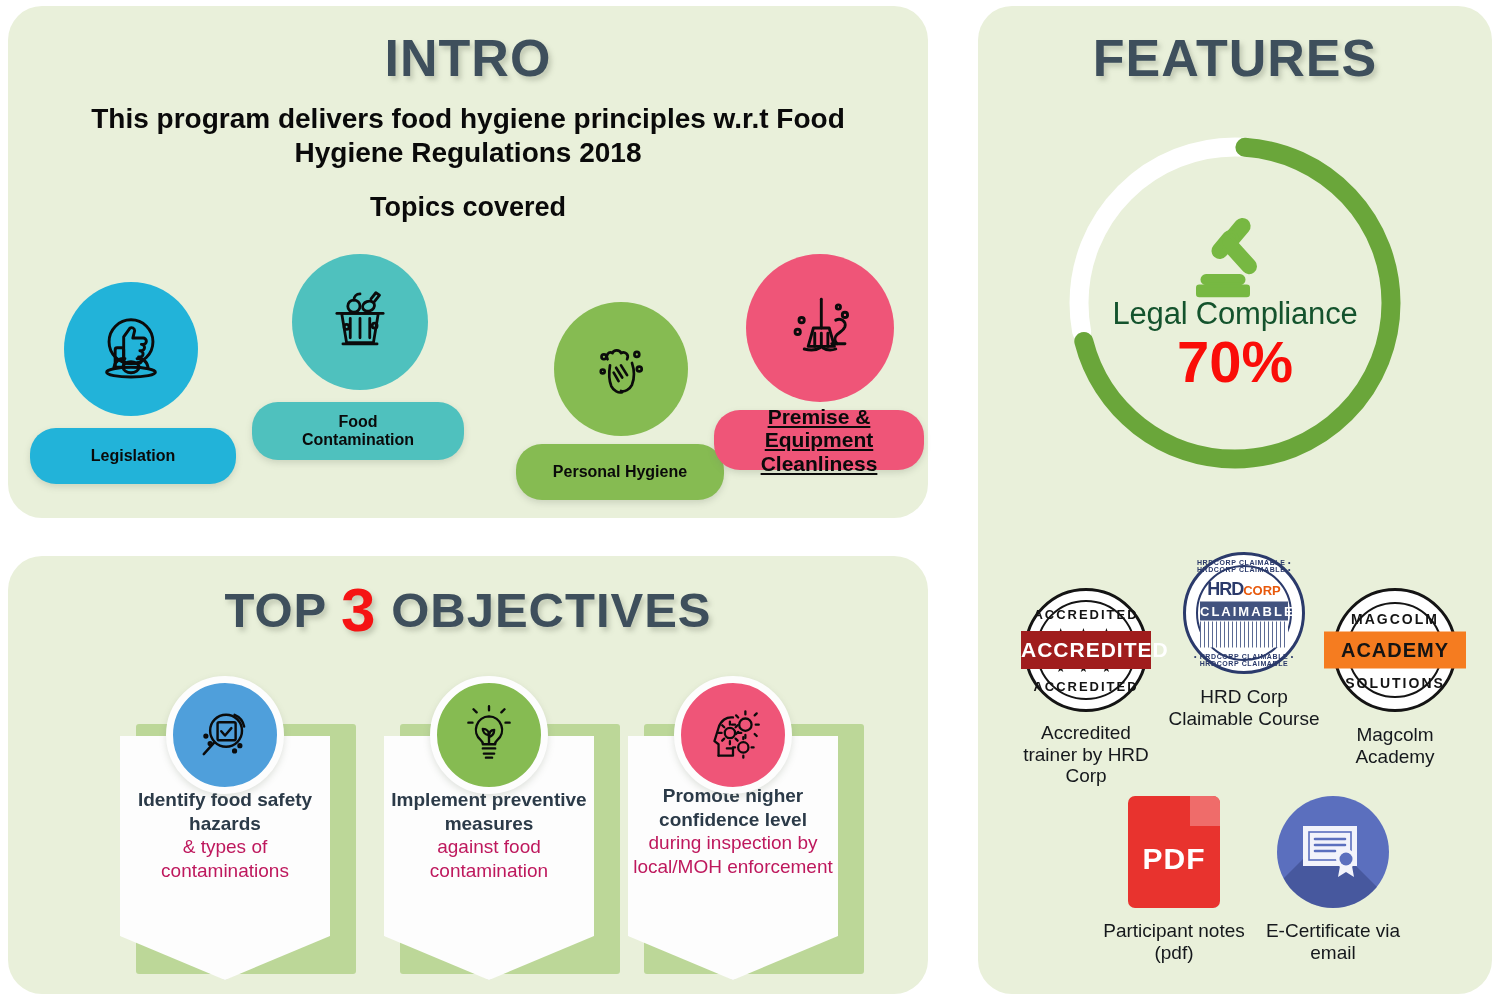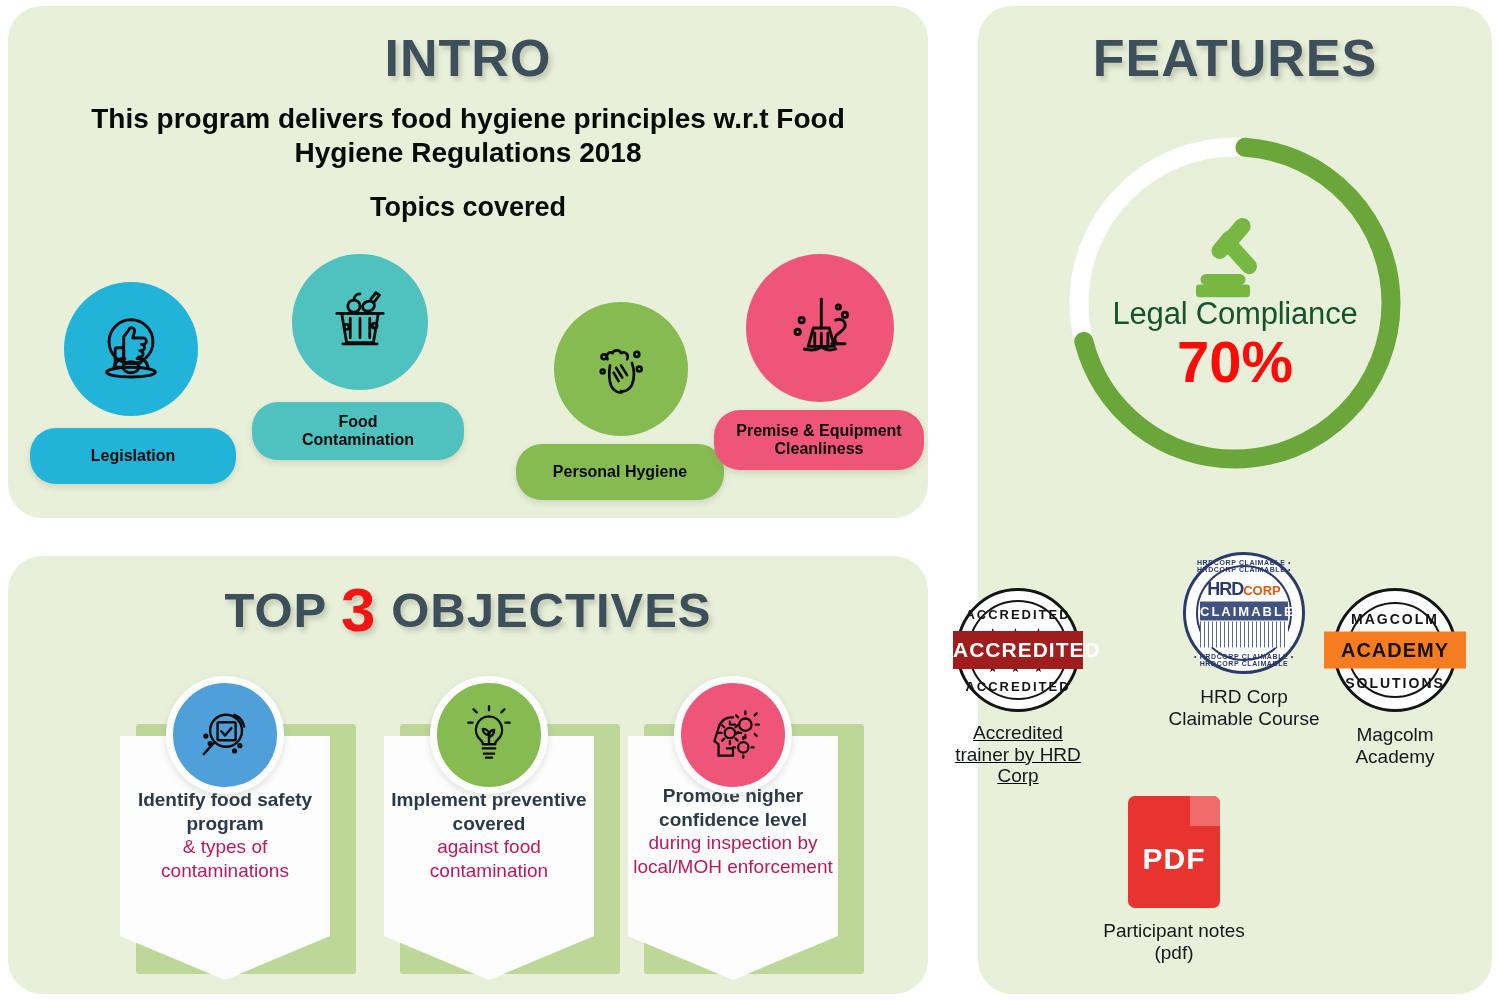--- a/index.html
+++ b/index.html
@@ -293,37 +293,37 @@
           <path d="M28 36v10M33 36v10M38 36v10"></path>
           <path d="M20 48c4 1 9 1 12-1M44 48c-3 1-7 1-10-1"></path>
           <path d="M44 26c4-2 8 1 7 5-1 3-4 4-6 6-2 2-2 5 0 7"></path>
           <path d="M41 44h10"></path>
           <circle cx="18" cy="26" r="2"></circle>
             <circle cx="15" cy="35" r="2"></circle>
           <circle cx="51" cy="22" r="2"></circle>
             <circle cx="46" cy="16" r="1.6"></circle>
         </svg>
       </div>
-      <div class="topic-pill" style="left:0; top:156px; width:210px; height:60px; background:#ef5578; font-size:16px; white-space:pre-line;">Premise &amp; Equipment
+      <div class="topic-pill" style="left:0; top:156px; width:210px; height:60px; background:#ef5578; font-size:21px; white-space:pre-line;text-decoration:underline;">Premise &amp; Equipment
 Cleanliness</div>
     </div>
   </div>
 
   <div class="card" id="card-objectives">
     <div id="objectives-title">
       <span>TOP</span>
       <span class="num">3</span>
       <span>OBJECTIVES</span>
     </div>
 
     <div class="obj" style="left:112px; top:120px;">
       <div class="green-back"></div>
       <div class="panel"></div>
       <div class="panel-text" style="top:112px;">
-        <b>Identify food safety program</b>
+        <b>Identify food safety hazards</b>
         <span>&amp; types of contaminations</span>
       </div>
       <div class="obj-circle" style="background:#4f9fdb;">
         <svg width="68" height="68" viewBox="0 0 64 64" fill="none" stroke="#0b0b0b" stroke-width="2.3" stroke-linecap="round" stroke-linejoin="round">
           <circle cx="33" cy="28" r="15"></circle>
           <rect x="25" y="20" width="17" height="17" rx="1.5"></rect>
           <path d="M28.5 28.5l3.5 4 6-7"></path>
           <path d="M22 39L12 50"></path>
           <path d="M41 13c5 2 8 6 9 11"></path>
           <circle cx="14" cy="33" r="1.3"></circle>
@@ -331,21 +331,21 @@
           <circle cx="46" cy="42" r="1.3"></circle>
             <circle cx="41" cy="47" r="1.3"></circle>
         </svg>
       </div>
     </div>
 
     <div class="obj" style="left:376px; top:120px;">
       <div class="green-back"></div>
       <div class="panel"></div>
       <div class="panel-text" style="top:112px;">
-        <b>Implement preventive covered</b>
+        <b>Implement preventive measures</b>
         <span>against food contamination</span>
       </div>
       <div class="obj-circle" style="background:#86bb52;">
         <svg width="66" height="66" viewBox="0 0 64 64" fill="none" stroke="#0b0b0b" stroke-width="2.3" stroke-linecap="round" stroke-linejoin="round">
           <path d="M32 14a13 13 0 0 1 8 23c-1.5 1.2-2 2.5-2 4H26c0-1.5-.5-2.8-2-4a13 13 0 0 1 8-23z"></path>
           <path d="M26 45h12M27 50h10M29 54h6"></path>
           <path d="M32 40v-8"></path>
           <path d="M32 32c-4 0-6-3-6-6 4 0 6 3 6 6zM32 34c4-1 5-4 5-7-4 0-5 4-5 7z"></path>
           <path d="M32 8v-4M16 20h-4M48 20h4M20 10l-3-3M44 10l3-3"></path>
         </svg>
@@ -393,21 +393,21 @@
           <rect x="30" y="12" width="8.5" height="30" rx="4.2" transform="rotate(-42 34 27)"></rect>
           <rect x="10" y="41" width="28" height="5.5" rx="2.7"></rect>
           <rect x="7" y="48" width="34" height="6.5" rx="1.2"></rect>
         </g>
       </svg>
       <div id="donut-label" style="margin-top:2px;">Legal Compliance</div>
       <div id="donut-value">70%</div>
     </div>
   </div>
 
-  <div class="badge-item" style="left:944px; top:588px; width:148px;text-decoration:underline;">
+  <div class="badge-item" style="left:1012px; top:588px; width:148px;">
     <div class="stamp-acc">
       <div class="arc-txt arc-top">ACCREDITED</div>
       <div class="stars stars-top">★ ★ ★</div>
       <div class="ribbon">ACCREDITED</div>
       <div class="stars stars-bot">★ ★ ★</div>
       <div class="arc-txt arc-bot">ACCREDITED</div>
     </div>
     <div class="badge-caption" style="margin-top:10px;">Accredited trainer by HRD Corp</div>
   </div>
 
@@ -436,14 +436,30 @@
   </div>
 
   <div class="deliverable" style="left:1098px; top:796px; width:152px;">
     <div class="pdf-icon">
       <div class="fold"></div>
       <div class="pdf-text">PDF</div>
     </div>
     <div class="badge-caption" style="margin-top:12px;">Participant notes (pdf)</div>
   </div>
 
+  <div class="deliverable" style="left:1254px; top:796px; width:158px;">
+    <div class="cert-icon">
+      <div class="shadow"></div>
+      <svg width="74" height="68" viewBox="0 0 74 68" style="position:relative; z-index:2;">
+        <rect x="8" y="9" width="52" height="38" fill="#f2f3fb" stroke="#f2f3fb" stroke-width="2"></rect>
+        <rect x="13" y="14" width="42" height="28" fill="none" stroke="#5b6fbe" stroke-width="1.6"></rect>
+        <g stroke="#5b6fbe" stroke-width="2.6" stroke-linecap="round">
+          <path d="M19 21h30M19 27h30M19 33h20"></path>
+        </g>
+        <circle cx="50" cy="41" r="10" fill="#f2f3fb"></circle>
+        <circle cx="50" cy="41" r="6.5" fill="#5b6fbe"></circle>
+        <path d="M44 48l-2 11 8-5 8 5-2-11z" fill="#f2f3fb"></path>
+      </svg>
+    </div>
+    <div class="badge-caption" style="margin-top:12px;">E-Certificate via email</div>
+  </div>
 
 </div>
 
 </body></html>

